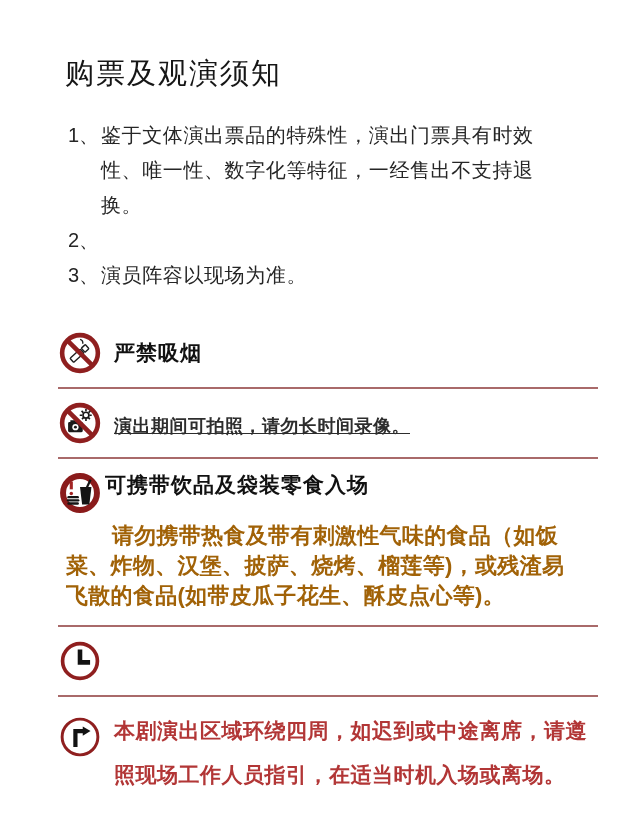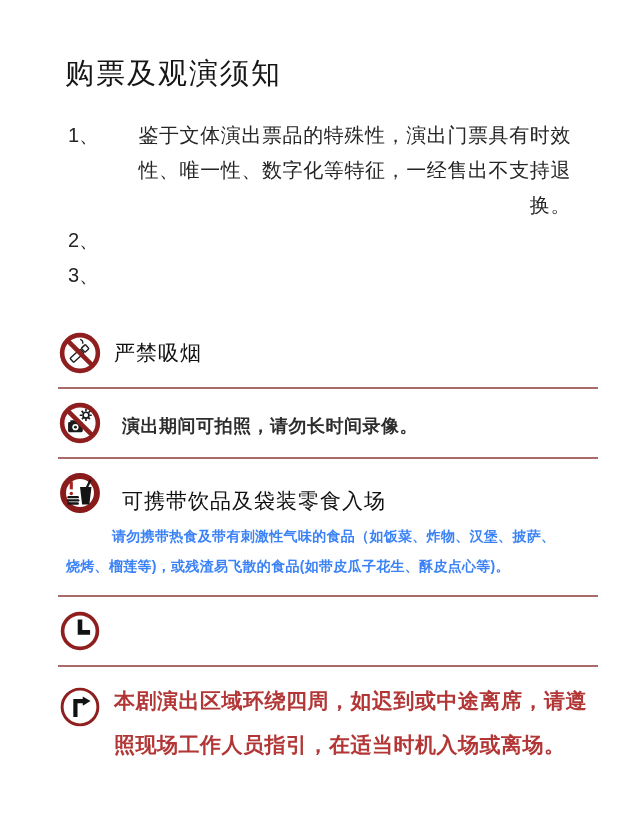--- a/index.html
+++ b/index.html
@@ -16,54 +16,55 @@
     margin: 0 16px 0 65px;
     font-size: 29px;
     font-weight: 400;
     letter-spacing: 2px;
     color: #161616;
   }
 
   .notices { margin: 24px 0 0 68px; }
   .notice { display: flex; font-size: 20px; line-height: 35px; color: #262626; }
   .notice .num { width: 33px; flex: none; }
-  .notice .txt { width: 470px; letter-spacing: 0.6px; text-align: right; }
+  .notice .txt { width: 470px; letter-spacing: 0.6px; }
 
   .rules { margin: 26px 42px 0 58px; }
 
   .sec { display: flex; align-items: center; gap: 12px; padding: 12px 0; }
   .sec .icon { flex: none; width: 44px; height: 44px; display: block; }
   .sec-title {
     margin: 0;
     font-size: 21px;
-    font-weight: 400;
+    font-weight: 700;
     color: #111111;
     letter-spacing: 1px;
   }
   .sec-sub {
-    margin: 6px 8px 0;
+    margin: 6px 0 0;
     font-size: 18px;
     font-weight: 600;
     color: #2d2d2d;
     letter-spacing: 0.5px;
+    text-decoration: underline;
   }
 
   .divider { border: none; border-top: 2px solid #a96a6a; margin: 0; }
 
   .food-sec { padding: 12px 0 14px; }
-  .food-row { display: flex; align-items: flex-end; gap: 20px; }
+  .food-row { display: flex; align-items: flex-start; gap: 3px; }
   .food-para {
     margin: 6px 0 0 8px;
     width: 500px;
     text-indent: 46px;
-    font-size: 14px;
+    font-size: 22px;
     font-weight: 700;
     line-height: 30px;
     letter-spacing: 0.3px;
-    color: #3b82f6;
+    color: #a16207;
   }
 
   .sec-last { align-items: flex-start; }
   .sec-last .icon { margin-top: 6px; }
   .last-text {
     margin: 0;
     width: 474px;
     font-size: 21px;
     font-weight: 700;
     line-height: 44px;
@@ -81,20 +82,21 @@
   <div class="notices">
     <div class="notice">
       <span class="num">1、</span>
       <span class="txt">鉴于文体演出票品的特殊性，演出门票具有时效性、唯一性、数字化等特征，一经售出不支持退换。</span>
     </div>
     <div class="notice">
       <span class="num">2、</span>
     </div>
     <div class="notice">
       <span class="num">3、</span>
+      <span class="txt">演员阵容以现场为准。</span>
     </div>
   </div>
 
   <div class="rules">
 
     <div class="sec">
       <span class="icon">
         <svg width="44" height="44" viewBox="0 0 48 48">
           <circle cx="24" cy="24" r="19.5" fill="none" stroke="#8f1f1f" stroke-width="5"></circle>
           <g transform="rotate(-42 24 24)">

